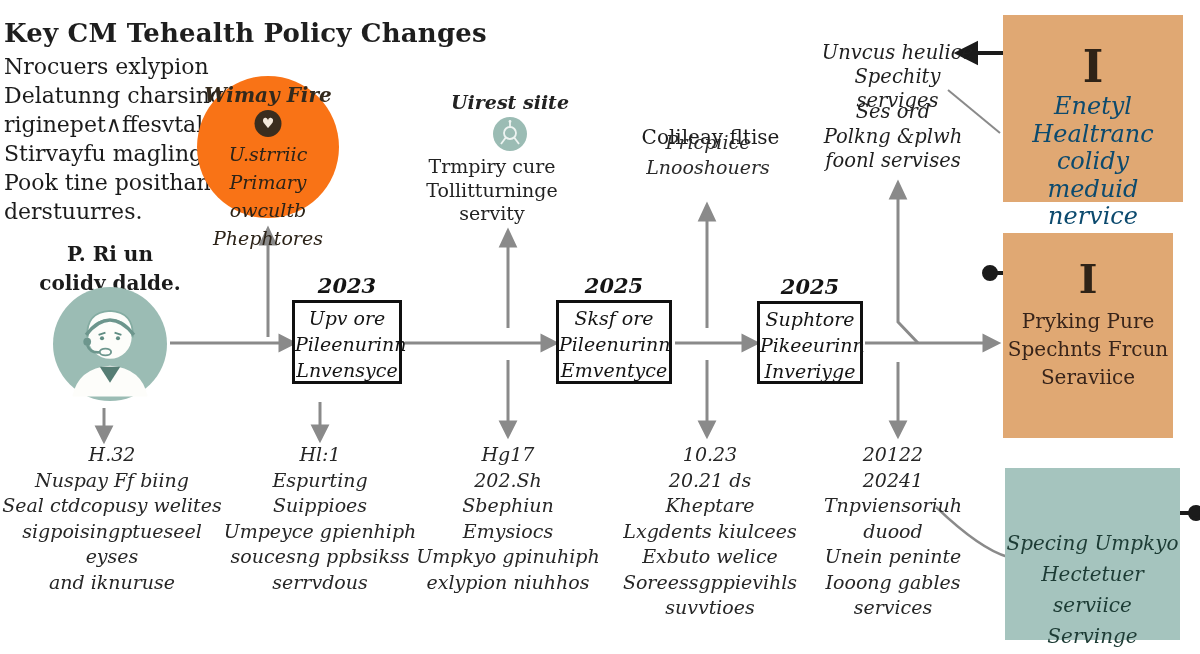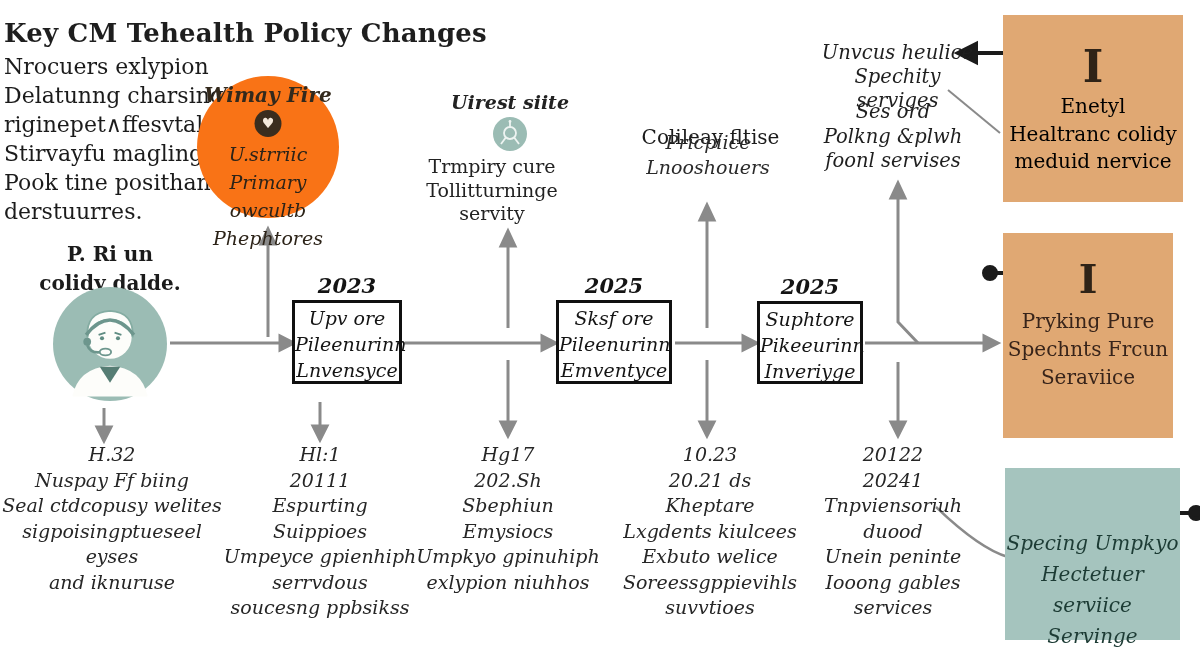--- a/index.html
+++ b/index.html
@@ -53,21 +53,21 @@
 
   .panel { position:absolute; }
   .panel-orange { background:#e0a873; }
   .panel-teal { background:#a5c4be; }
   .panel .glyph { position:absolute; width:100%; text-align:center;
     font-weight:bold; color:#2f2317; }
   .panel .plines { position:absolute; width:100%; text-align:center; }
 
   #panel-energy { left:1003px; top:15px; width:180px; height:187px; }
   #panel-energy .glyph { top:26px; font-size:44px; }
-  #panel-energy .plines { top:78px; font-size:20px; line-height:27.5px; color:#000000; }
+  #panel-energy .plines { top:78px; font-size:24px; line-height:27.5px; color:#0c4a6e;font-style:italic; }
 
   #panel-specialists { left:1003px; top:233px; width:170px; height:205px; }
   #panel-specialists .glyph { top:22px; font-size:40px; }
   #panel-specialists .plines { top:74px; font-size:20px; line-height:28px; color:#38241a; }
 
   #panel-spacing { left:1005px; top:468px; width:175px; height:172px; }
   #panel-spacing .plines { top:60px; font-size:20px; font-style:italic; line-height:31px; color:#1c3b34; }
 
   .bcol { position:absolute; top:442px; text-align:center;
     font-size:19px; font-style:italic; line-height:25.5px; color:#262626; }
@@ -279,26 +279,25 @@
 
   <div id="bcol-0" class="bcol">
     <div>H.32</div>
     <div>Nuspay Ff biing</div>
     <div>Seal ctdcopusy welites</div>
     <div>sigpoisingptueseel eyses</div>
     <div>and iknuruse</div>
   </div>
   <div id="bcol-1" class="bcol">
     <div>Hl:1</div>
-    <div>20111</div>
     <div>Espurting</div>
     <div>Suippioes</div>
     <div>Umpeyce gpienhiph</div>
+    <div>soucesng ppbsikss</div>
     <div>serrvdous</div>
-    <div>soucesng ppbsikss</div>
   </div>
   <div id="bcol-2" class="bcol">
     <div>Hg17</div>
     <div>202.Sh</div>
     <div>Sbephiun</div>
     <div>Emysiocs</div>
     <div>Umpkyo gpinuhiph</div>
     <div>exlypion niuhhos</div>
   </div>
   <div id="bcol-3" class="bcol">

